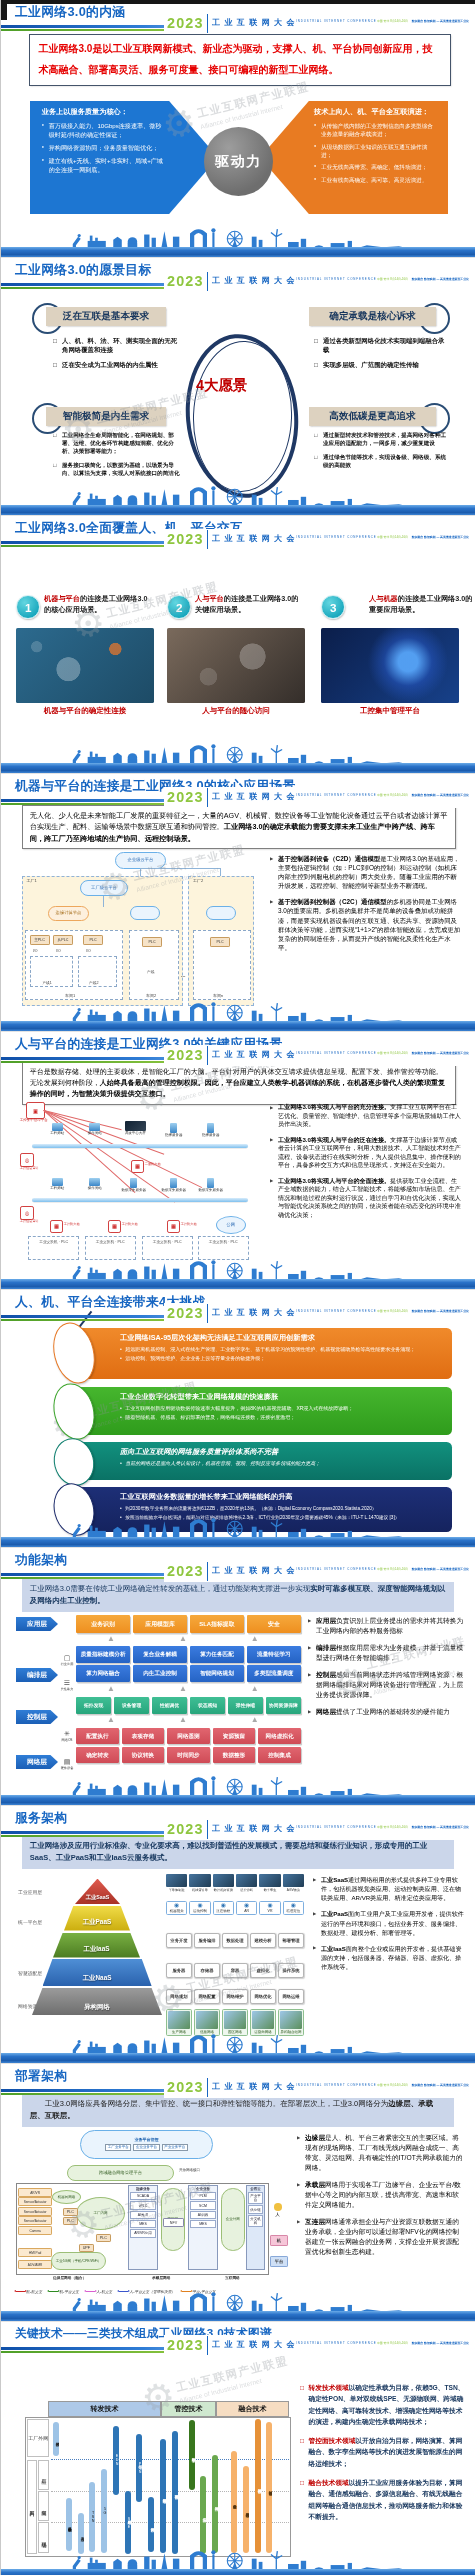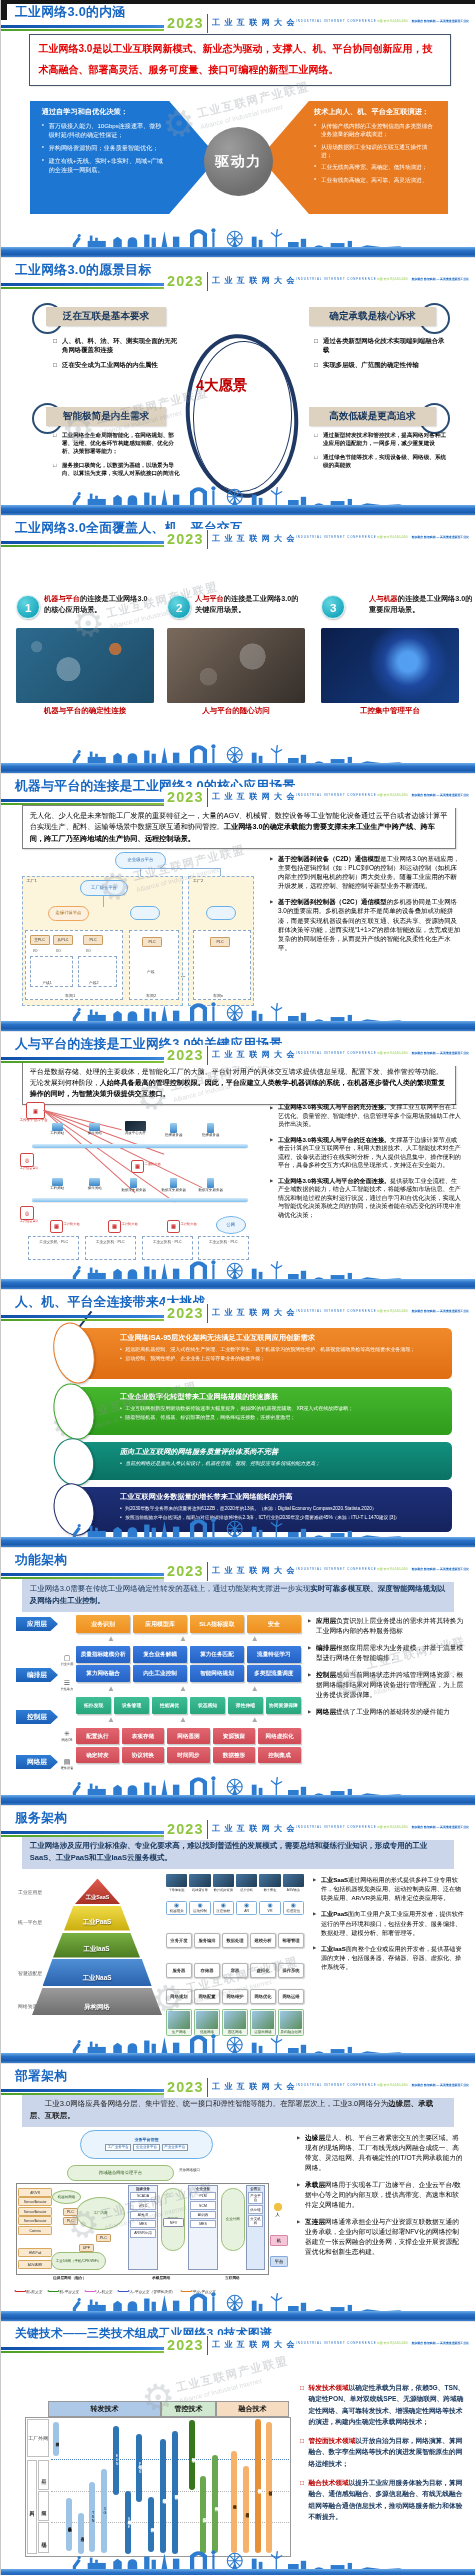--- a/index.html
+++ b/index.html
@@ -180,21 +180,21 @@
   <div class="wm">
     <span class="wm-gear">⚙</span>
     <span class="wm-txt">
       <span class="wm-cn">工业互联网产业联盟</span><br>
       <span class="wm-en">Alliance of Industrial Internet</span>
     </span>
   </div>
 </div>
     <div class="s1-box"><span>工业网络3.0是以工业互联网新模式、新业态为驱动，支撑人、机、平台协同创新应用，技术高融合、部署高灵活、服务可度量、接口可编程的新型工业网络。</span></div>
     <div class="arr arrL" style="left:29px;top:101px;width:188px;height:113px;">
-      <h3>通过自学习和自优化决策：</h3>
+      <h3>业务上以服务质量为核心：</h3>
       <ul>
           <li>百万级接入能力、10Gbps连接速率、微秒级时延/抖动的确定性保证；</li>
           <li>异构网络资源协同；业务质量智能优化；</li>
           <li>建立有线+无线、实时+非实时、局域+广域的全连接一网到底。</li>
         </ul>
     </div>
     <div class="arr arrR" style="left:259px;top:101px;width:188px;height:113px;">
       <h3>技术上向人、机、平台全互联演进：</h3>
       <ul>
           <li>从传输产线内部的工业控制信息向多类型综合业务流量的融合承载演进；</li>

